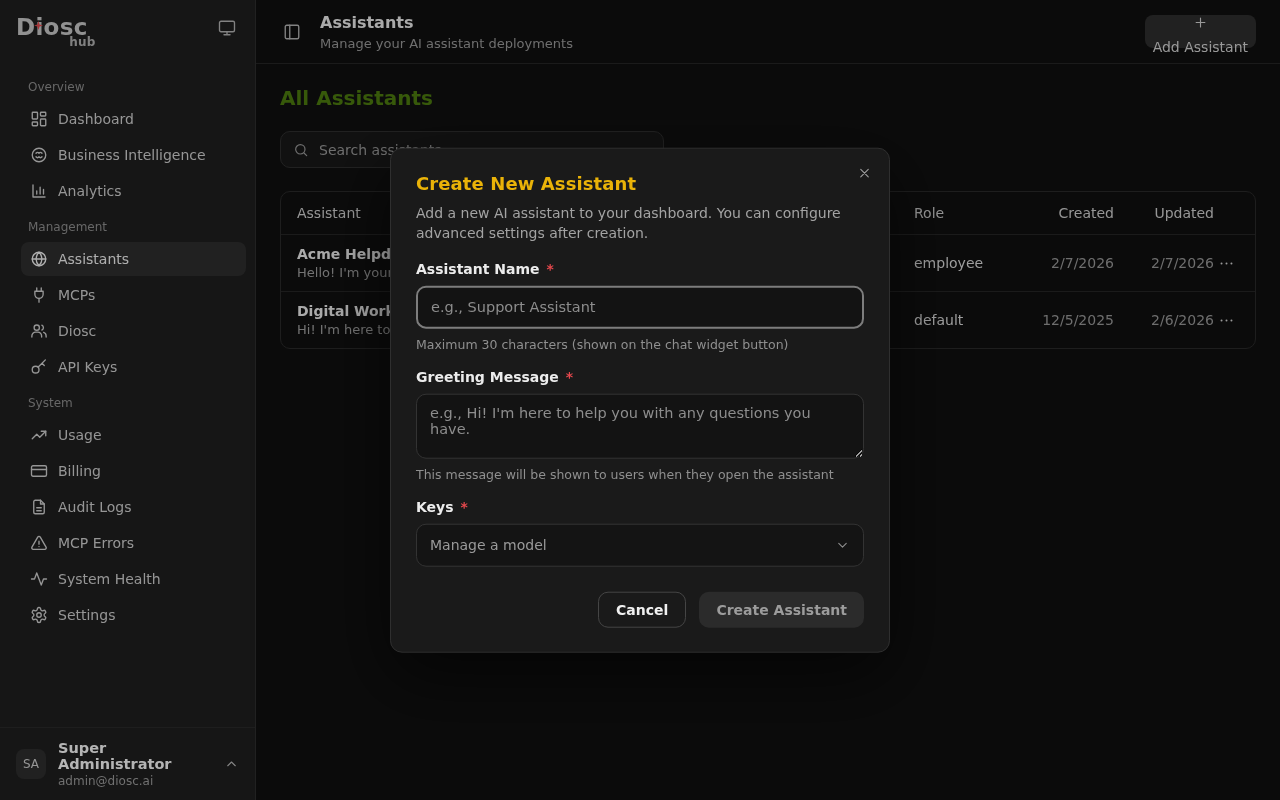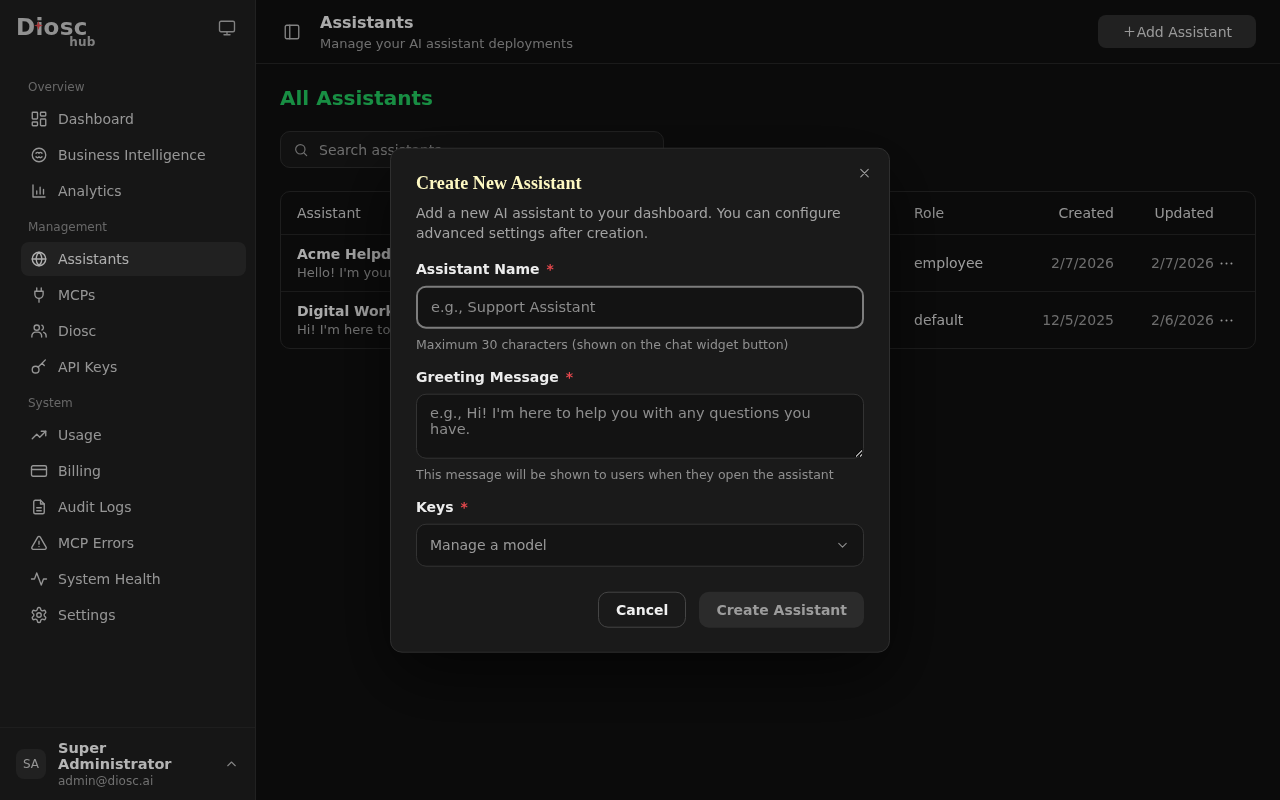--- a/index.html
+++ b/index.html
@@ -45,27 +45,27 @@
   .user-email { font-size:12px; color:#9c9c9c; margin-top:2px; }
   .user-chevron { color:#b8b8b8; }
   .user-chevron svg { width:15px; height:15px; }
 
   
   .main { flex:1; display:flex; flex-direction:column; background:#101010; min-width:0; }
   .main-header { height:64px; border-bottom:1px solid #262626; display:flex;
                  align-items:center; gap:16px; padding:0 24px; flex:none; }
   .header-title { font-size:16px; font-weight:700; color:#ececec; }
   .header-sub { font-size:13px; color:#9a9a9a; margin-top:4px; }
-  .add-btn { margin-left:auto; display:flex; align-items:center; background:#2e2e2e;
-             color:#d4d4d4; border:none; border-radius:8px; height:33px; padding:0 24px;
-             font-size:14px; font-weight:500; font-family:inherit; cursor:pointer; }
+  .add-btn { margin-left:auto; display:flex; align-items:center; gap:9px; background:#2e2e2e;
+             color:#d4d4d4; border:none; border-radius:8px; height:33px; padding:0 8px;
+             font-size:14px; font-weight:500; font-family:inherit; cursor:pointer;flex-direction:column; }
   .add-btn svg { width:15px; height:15px; }
 
   .content { padding:22px 24px; }
-  .page-heading { font-size:20px; font-weight:700; color:#22c55e; margin-bottom:21px; }
+  .page-heading { font-size:20px; font-weight:700; color:#4d7c0f; margin-bottom:21px; }
 
   .searchbox { width:384px; height:37px; border:1px solid #2f2f2f; background:#181818;
                border-radius:10px; display:flex; align-items:center; gap:10px;
                padding:0 12px; margin-bottom:23px; color:#9a9a9a; }
   .searchbox svg { width:16px; height:16px; flex:none; }
   .searchbox input { flex:1; background:transparent; border:none; outline:none;
                      color:#d4d4d4; font-size:14px; font-family:inherit; }
   .searchbox input::placeholder { color:#9a9a9a; }
 
   .table { border:1px solid #2a2a2a; border-radius:10px; overflow:hidden; }
@@ -83,21 +83,21 @@
   .row-menu-btn svg { width:17px; height:17px; }
 
   
   .overlay { position:fixed; inset:0; background:rgba(0,0,0,.28); z-index:10; }
   .modal { position:fixed; left:50%; top:50%; transform:translate(-50%,-50%); width:500px;
            background:#1a1a1a; border:1px solid #2f2f2f; border-radius:12px; padding:24px 25px;
            z-index:20; box-shadow:0 24px 70px rgba(0,0,0,.6); }
   .modal-close { position:absolute; top:15px; right:15px; background:none; border:none;
                  color:#9e9e9e; cursor:pointer; padding:2px; }
   .modal-close svg { width:15px; height:15px; }
-  .modal-title { font-size:18px; font-weight:700; color:#fef9c3; letter-spacing:.1px;font-family:Liberation Serif, serif; }
+  .modal-title { font-size:18px; font-weight:700; color:#eab308; letter-spacing:.1px; }
   .modal-desc { margin-top:9px; font-size:14px; color:#a3a3a3; line-height:1.45;
                 padding-right:20px; }
   .field { margin-top:17px; }
   .field-label { font-size:14px; font-weight:600; color:#ececec; }
   .req { color:#e5484d; margin-left:7px; font-weight:700; }
   .text-input { margin-top:9px; display:block; width:100%; height:43px; border-radius:10px;
                 border:2px solid #7d7d7d; background:#131313; color:#d4d4d4; padding:0 13px;
                 font-size:14.5px; font-family:inherit; outline:none; }
   .text-input::placeholder { color:#8d8d8d; }
   .helper { margin-top:8px; font-size:12.5px; color:#8f8f8f; }

